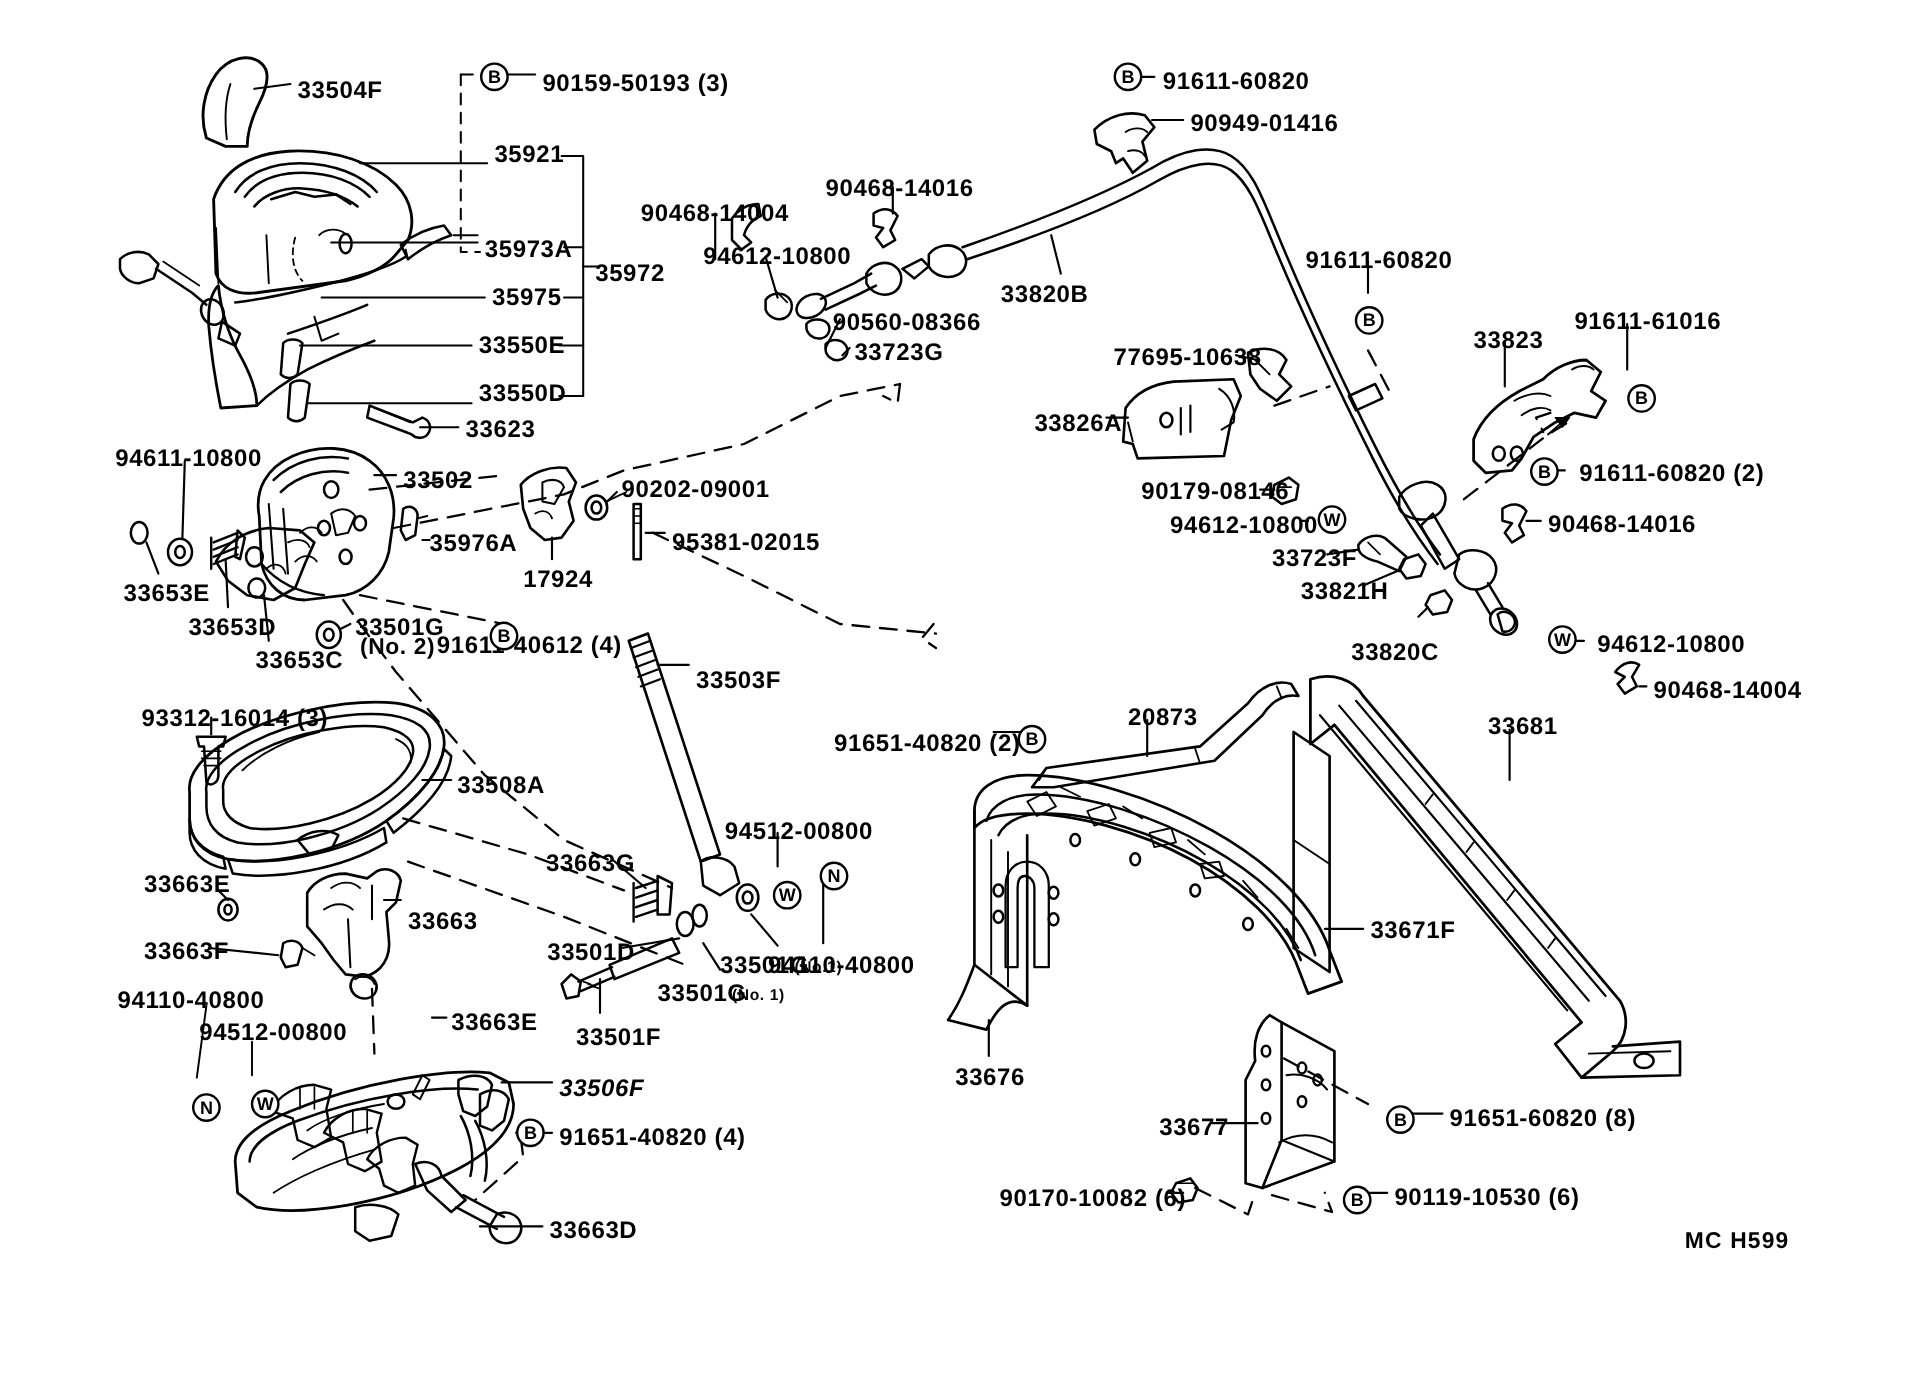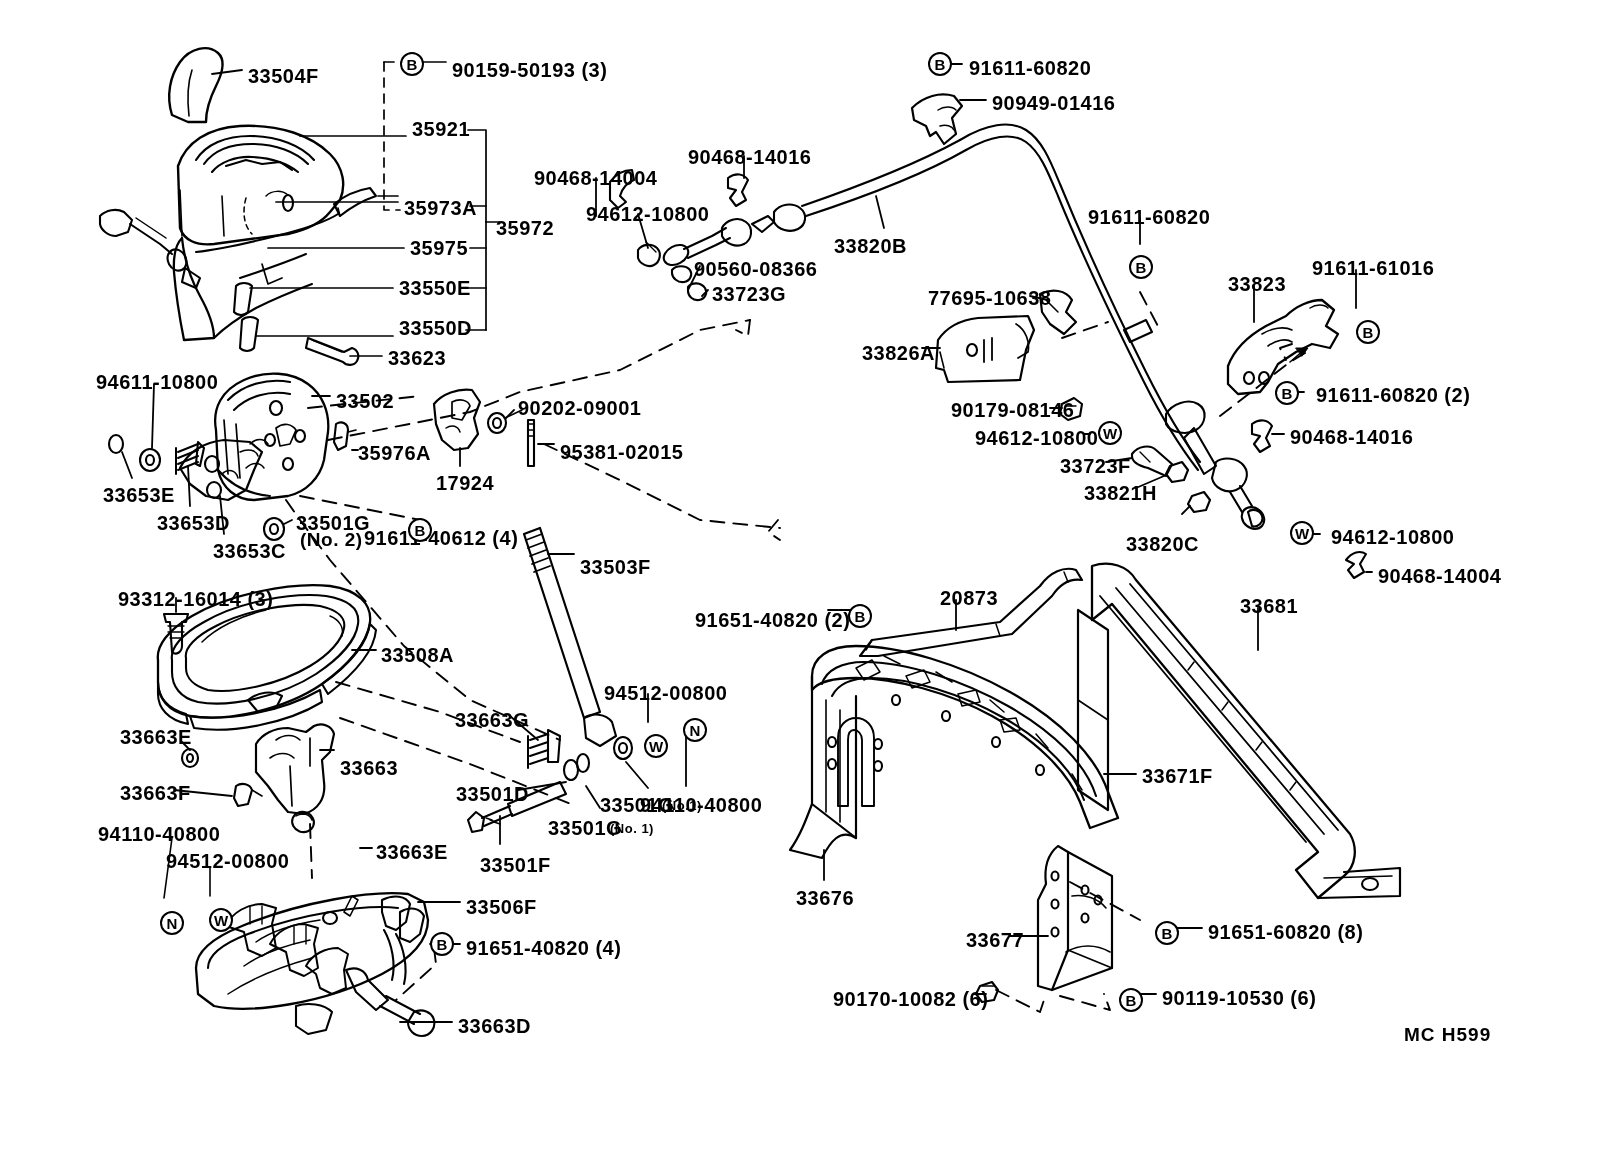--- a/index.html
+++ b/index.html
@@ -547,21 +547,21 @@
       <div class="lbl" style="left: 662px; top: 799px; font-size: 13px;">(No.1)</div>
       <div class="lbl" style="left: 604px; top: 683px;">94512-00800</div>
       <div class="bmark" style="left: 644px; top: 734px;">W</div>
       <div class="lbl" style="left: 640px; top: 795px;">94110-40800</div>
       <div class="bmark" style="left: 683px; top: 718px;">N</div>
       <div class="lbl" style="left: 98px; top: 824px;">94110-40800</div>
       <div class="bmark" style="left: 160px; top: 911px;">N</div>
       <div class="lbl" style="left: 166px; top: 851px;">94512-00800</div>
       <div class="bmark" style="left: 209px; top: 908px;">W</div>
       <div class="lbl" style="left: 376px; top: 842px;">33663E</div>
-      <div class="lbl" style="left: 466px; top: 897px;">33506F</div>
+      <div class="lbl" style="left: 466px; top: 897px; font-style: italic;">33506F</div>
       <div class="lbl" style="left: 466px; top: 938px;">91651-40820 (4)</div>
       <div class="bmark" style="left: 430px; top: 932px;">B</div>
       <div class="lbl" style="left: 458px; top: 1016px;">33663D</div>
       <div class="lbl" style="left: 695px; top: 610px;">91651-40820 (2)</div>
       <div class="bmark" style="left: 848px; top: 604px;">B</div>
       <div class="lbl" style="left: 940px; top: 588px;">20873</div>
       <div class="lbl" style="left: 1240px; top: 596px;">33681</div>
       <div class="lbl" style="left: 1142px; top: 766px;">33671F</div>
       <div class="lbl" style="left: 796px; top: 888px;">33676</div>
       <div class="lbl" style="left: 966px; top: 930px;">33677</div>

